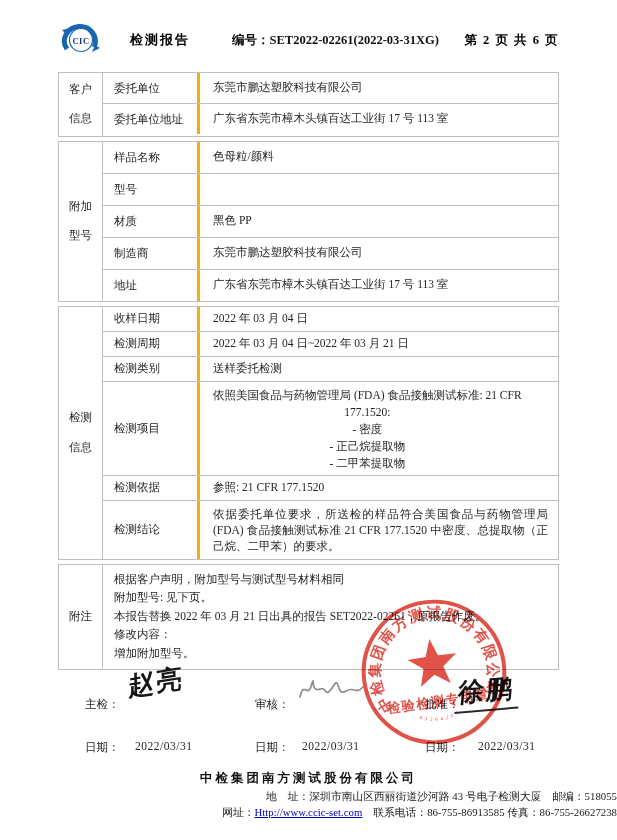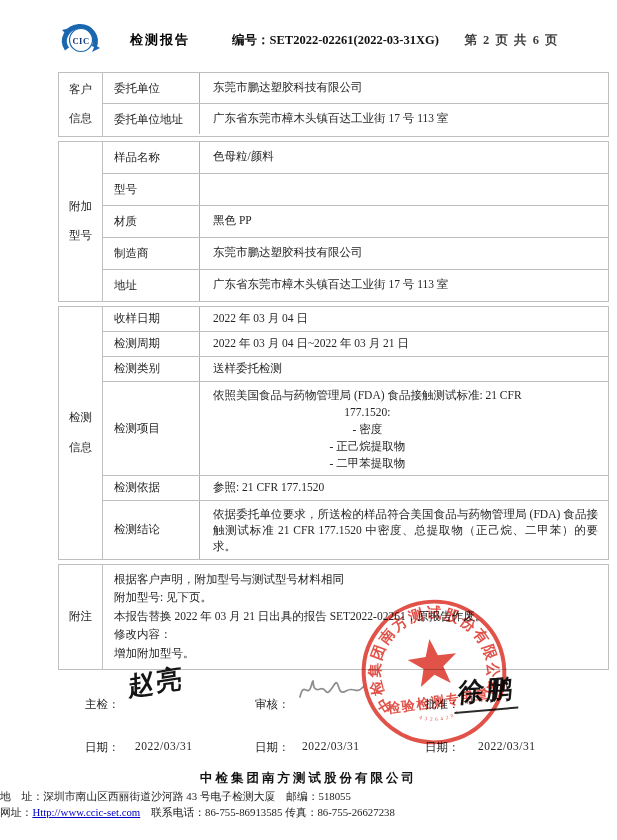--- a/index.html
+++ b/index.html
@@ -5,31 +5,31 @@
   html,body{margin:0;padding:0;background:#fff;}
   .page{
     position:relative;width:617px;height:840px;background:#fff;overflow:hidden;
     font-family:"Liberation Serif","DejaVu Serif",serif;color:#262626;padding-left:32px;
   }
   
   .header{position:absolute;left:58px;top:18px;width:501px;height:44px;display:flex;align-items:center;}
   .logo{width:46px;height:42px;flex:0 0 auto;}
   .rtitle{margin-left:26px;font-size:13px;font-weight:bold;letter-spacing:2px;color:#000000;}
   .repno{margin-left:42px;font-size:12.5px;font-weight:bold;color:#111;white-space:nowrap;}
-  .pageinfo{margin-left:auto;font-size:12.5px;font-weight:bold;letter-spacing:1.5px;color:#404040;white-space:nowrap;}
-  
-  .tables{position:absolute;left:58px;top:72px;width:551px;z-index:1;}
+  .pageinfo{margin-left:auto;font-size:12.5px;font-weight:bold;letter-spacing:1.5px;color:#000000;white-space:nowrap;}
+  
+  .tables{position:absolute;left:58px;top:72px;width:501px;z-index:1;}
   .sec{display:flex;border:1px solid #bfbfbf;margin-bottom:4px;background:#fff;}
   .cat{width:44px;min-width:44px;box-sizing:border-box;padding:2px 9px;border-right:1px solid #bfbfbf;
        display:flex;align-items:center;justify-content:center;text-align:center;
        font-size:11.5px;line-height:2.55;}
   .rows{flex:1;display:flex;flex-direction:column;min-width:0;}
   .row{display:flex;border-bottom:1px solid #bfbfbf;}
   .row:last-child{border-bottom:none;}
-  .lbl{width:97px;min-width:97px;box-sizing:border-box;border-right:1px solid #eab308;
+  .lbl{width:97px;min-width:97px;box-sizing:border-box;border-right:3px solid #eab308;
        padding:3px 2px 3px 11px;display:flex;align-items:center;font-size:11.5px;}
   .val{flex:1;min-width:0;padding:3px 10px 3px 13px;font-size:11.5px;display:flex;align-items:center;line-height:17.5px;}
   .sec1 .row{min-height:30px;}
   .sec2 .row{min-height:31px;}
   .sec3 .row{min-height:24px;}
   .val.pre{white-space:pre-line;align-items:flex-start;line-height:17px;padding-top:5px;text-align:center;}
   .val.just{text-align:justify;line-height:16px;padding-top:5px;padding-bottom:5px;align-items:flex-start;}
   .notes-content{flex:1;min-width:0;font-size:11.5px;line-height:18.6px;padding:5px 10px 6px 11px;white-space:pre-line;}
   
   .stamp{position:absolute;left:358px;top:596px;z-index:5;transform:rotate(-8deg);
@@ -38,21 +38,21 @@
   .signs{position:absolute;left:58px;top:655px;width:501px;height:120px;z-index:4;font-size:11.5px;}
   .signs .slb{position:absolute;white-space:nowrap;}
   .sig-name{position:absolute;font-weight:bold;color:#151515;white-space:nowrap;
             font-size:26px;transform:rotate(-9deg) skewX(-8deg);letter-spacing:2px;}
   .sig-approver{transform:rotate(-5deg) skewX(-10deg);border-bottom:2px solid #2a2a2a;padding:0 6px 1px 2px;}
   .sig-scribble{position:absolute;}
   .dval{position:absolute;white-space:nowrap;letter-spacing:.5px;}
   
   .f-company{position:absolute;left:0;top:770px;width:617px;text-align:center;
              font-size:12.5px;font-weight:bold;letter-spacing:3px;color:#111;}
-  .f-line{position:absolute;left:0;width:617px;text-align:left;font-size:10.8px;color:#1c1c1c;white-space:nowrap;}
+  .f-line{position:absolute;left:0;width:617px;text-align:right;font-size:10.8px;color:#1c1c1c;white-space:nowrap;}
   .f-addr{top:790px;}
   .f-web{top:806px;}
   .f-link{color:#0000c8;text-decoration:underline;cursor:pointer;}
 </style>
 </head>
 <body>
 
 <div class="page">
 
   <div class="header">

